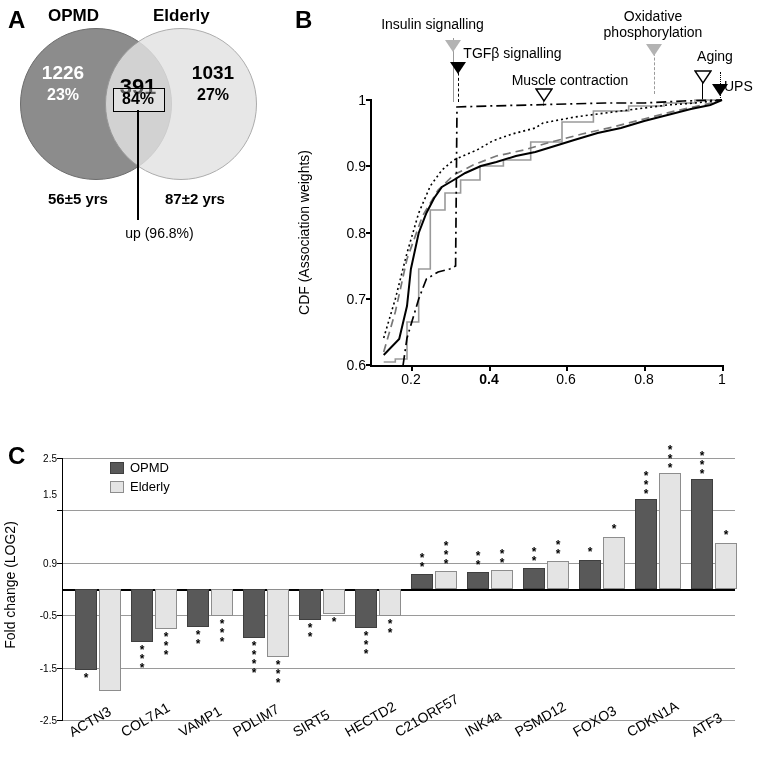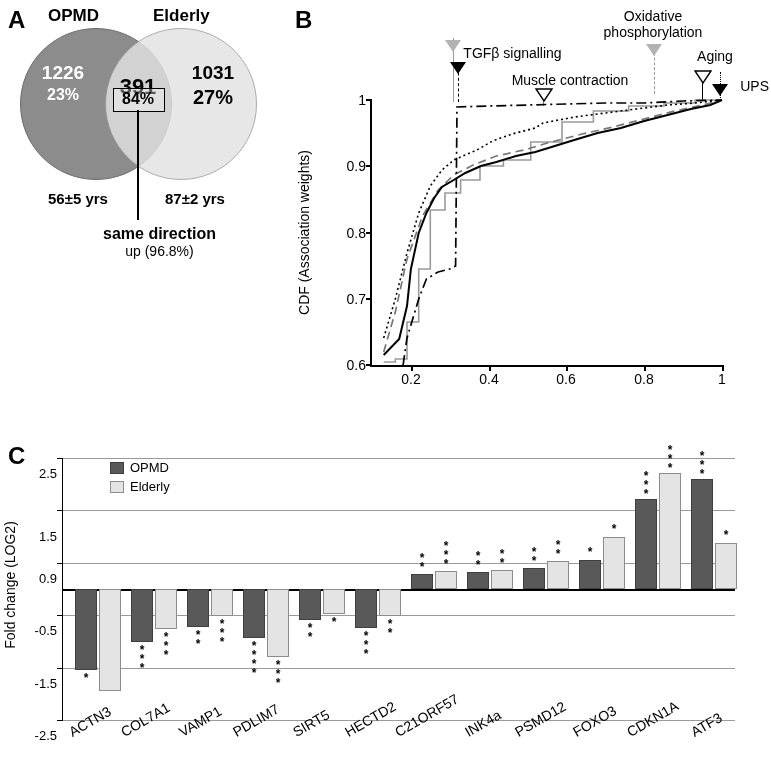--- a/index.html
+++ b/index.html
@@ -12,21 +12,21 @@
   .venn-circle{position:absolute;border-radius:50%;}
   #venn-left{left:10px;top:18px;width:150px;height:150px;background:#8c8c8c;border:1px solid #6d6d6d;}
   #venn-right{left:95px;top:18px;width:150px;height:150px;background:#e2e2e2;border:1px solid #9a9a9a;opacity:.82;}
   .venn-label{position:absolute;font-weight:bold;font-size:17px;}
   #label-opmd{left:38px;top:-4px;}
   #label-elderly{left:143px;top:-4px;}
   .venn-num{position:absolute;text-align:center;font-weight:bold;}
   #num-left{left:18px;top:52px;width:70px;font-size:19px;color:#fff;}
   #pct-left{left:18px;top:76px;width:70px;font-size:16px;color:#fff;}
   #num-right{left:168px;top:52px;width:70px;font-size:19px;}
-  #pct-right{left:168px;top:76px;width:70px;font-size:20px;}
+  #pct-right{left:168px;top:76px;width:70px;font-size:16px;}
   #num-mid{left:90px;top:64px;width:76px;font-size:22px;}
   #pct-box{position:absolute;left:103px;top:78px;width:50px;height:22px;border:1.5px solid #000;background:rgba(255,255,255,.35);}
   #pct-mid{position:absolute;left:103px;top:80px;width:50px;text-align:center;font-size:16px;font-weight:bold;}
   .age{position:absolute;font-weight:bold;font-size:15px;}
   #age-left{left:38px;top:180px;}
   #age-right{left:155px;top:180px;}
   #pointer-line{position:absolute;left:127px;top:100px;width:1.5px;height:110px;background:#000;}
   #samedir{position:absolute;left:62px;top:215px;width:175px;text-align:center;}
   #samedir .sd-title{font-weight:bold;font-size:16px;}
   #samedir .sd-sub{font-size:14px;}
@@ -42,21 +42,21 @@
   #xlab-b{position:absolute;left:80px;top:378px;width:350px;text-align:center;font-size:16px;}
   .annot{position:absolute;font-size:14px;text-align:center;line-height:1.15;}
   .vline{position:absolute;width:0;border-left-width:1.6px;}
   .tri{position:absolute;width:0;height:0;border-left:8px solid transparent;border-right:8px solid transparent;}
 
   
   #panelC{position:absolute;left:0;top:430px;width:771px;height:354px;}
   #c-plot{position:absolute;left:62px;top:28px;width:672px;height:262px;border-left:1.5px solid #000;}
   .gridline{position:absolute;left:0;width:100%;height:1px;background:#9a9a9a;}
   .zeroline{position:absolute;left:0;width:100%;height:1.5px;background:#000;}
-  .c-tick{position:absolute;right:100%;transform:translateY(-50%);padding-right:6px;font-size:13px;margin-top:15px;}
+  .c-tick{position:absolute;right:100%;transform:translateY(-50%);padding-right:6px;font-size:10px;}
   .c-tickmark{position:absolute;right:100%;width:6px;height:1px;background:#000;}
   #ylab-c{position:absolute;left:2px;top:60px;width:190px;height:18px;transform-origin:left top;transform:rotate(-90deg) translateX(-190px);text-align:center;font-size:14px;}
   .bar{position:absolute;box-sizing:border-box;}
   .bar.opmd{background:#595959;border:1px solid #3f3f3f;}
   .bar.eld{background:#e4e4e4;border:1px solid #8d8d8d;}
   .stars{position:absolute;text-align:center;font-size:12px;line-height:9px;font-weight:bold;white-space:pre-line;}
   .xcat{position:absolute;font-size:14px;transform-origin:left top;transform:rotate(-30deg);white-space:nowrap;}
   #legend{position:absolute;left:110px;top:30px;font-size:13px;}
   .leg-row{display:flex;align-items:center;margin-bottom:4px;}
   .leg-swatch{width:14px;height:12px;margin-right:6px;box-sizing:border-box;}
@@ -77,34 +77,34 @@
     <div class="venn-num" id="pct-left">23%</div>
     <div class="venn-num" id="num-right">1031</div>
     <div class="venn-num" id="pct-right">27%</div>
     <div class="venn-num" id="num-mid">391</div>
     <div id="pct-box"></div>
     <div id="pct-mid">84%</div>
     <div class="age" id="age-left">56±5 yrs</div>
     <div class="age" id="age-right">87±2 yrs</div>
     <div id="pointer-line"></div>
     <div id="samedir">
-      <div class="sd-title">same direction</div>
       <div class="sd-sub">up (96.8%)</div>
     </div>
   </div>
 </div>
 
 <div id="panelB">
   <div class="panel-letter" style="left:5px;top:6px;">B</div>
 
+  <div class="annot" style="left:55px;top:16px;width:175px;">Insulin signalling</div>
   <div class="annot" style="left:190px;top:72px;width:180px;">Muscle contraction</div>
   <div class="annot" style="left:140px;top:45px;width:165px;">TGFβ signalling</div>
   <div class="annot" style="left:308px;top:8px;width:110px;">Oxidative phosphorylation</div>
   <div class="annot" style="left:390px;top:48px;width:70px;">Aging</div>
-  <div class="annot" style="left:434px;top:78px;width:45px;text-align:right;">UPS</div>
+  <div class="annot" style="left:434px;top:78px;width:45px;text-align:left;">UPS</div>
 
   <div class="vline" style="left:163px;top:38px;height:64px;border-left-style:solid;border-left-color:#9a9a9a;"></div>
   <div class="tri" style="left:155px;top:40px;border-top:12px solid #b3b3b3;"></div>
 
   <div class="vline" style="left:168px;top:62px;height:40px;border-left-style:dashed;border-left-color:#000;"></div>
   <div class="tri" style="left:160px;top:62px;border-top:12px solid #000;"></div>
 
   <div class="vline" style="left:253px;top:96px;height:10px;border-left-style:solid;border-left-color:#777;"></div>
   <svg style="position:absolute;left:245px;top:88px;" width="18" height="14">
       <polygon points="1,1 17,1 9,13" fill="#fff" stroke="#000" stroke-width="1.4"></polygon>
@@ -132,21 +132,21 @@
     <div class="tickmark-y" style="top:133px;"></div>
       <div class="tick-y" style="top:133px;">0.8</div>
     <div class="tickmark-y" style="top:66px;"></div>
       <div class="tick-y" style="top:66px;">0.9</div>
     <div class="tickmark-y" style="top:0px;"></div>
       <div class="tick-y" style="top:0px;">1</div>
 
     <div class="tickmark-x" style="left:39px;background:#000;"></div>
       <div class="tick-x" style="left:39px;">0.2</div>
     <div class="tickmark-x" style="left:117px;background:#000;"></div>
-      <div class="tick-x" style="left:117px;">0.4</div>
+      <div class="tick-x" style="left:117px;font-weight:bold;">0.4</div>
     <div class="tickmark-x" style="left:194px;background:#000;"></div>
       <div class="tick-x" style="left:194px;">0.6</div>
     <div class="tickmark-x" style="left:272px;background:#000;"></div>
       <div class="tick-x" style="left:272px;">0.8</div>
     <div class="tickmark-x" style="left:350px;background:#000;"></div>
       <div class="tick-x" style="left:350px;">1</div>
 
     <svg width="350" height="265" style="position:absolute;left:0;top:0;overflow:visible;">
 
       <polyline fill="none" stroke="#9a9a9a" stroke-width="1.6" points="11.7,262 23.3,262 23.3,259 35,259 35,222 46.7,222 46.7,169 58.3,169 58.3,110 73,110 73,93 88.6,93 88.6,80 108,80 108,66 131.4,66 131.4,60 158.7,60 158.7,42 190,42 190,22 221.4,22 221.4,11 256.7,11 256.7,6 292,6 292,3 323,3 323,0 350,0"></polyline>
@@ -184,21 +184,21 @@
     <div class="gridline" style="top:52px;"></div>
     <div class="gridline" style="top:105px;"></div>
     <div class="zeroline" style="top:131px;"></div>
     <div class="gridline" style="top:157px;"></div>
     <div class="gridline" style="top:210px;"></div>
     <div class="gridline" style="top:262px;"></div>
 
     <div class="c-tickmark" style="top:0px;"></div>
       <div class="c-tick" style="top:0px;">2.5</div>
     <div class="c-tickmark" style="top:52px;"></div>
-      <div class="c-tick" style="top:63px;">1.5</div>
+      <div class="c-tick" style="top:36px;">1.5</div>
     <div class="c-tickmark" style="top:105px;"></div>
       <div class="c-tick" style="top:105px;">0.9</div>
     <div class="c-tickmark" style="top:157px;"></div>
       <div class="c-tick" style="top:157px;">-0.5</div>
     <div class="c-tickmark" style="top:210px;"></div>
       <div class="c-tick" style="top:210px;">-1.5</div>
     <div class="c-tickmark" style="top:262px;"></div>
       <div class="c-tick" style="top:262px;">-2.5</div>
 
     <div class="bar opmd" style="left:12px;top:131px;width:22px;height:81px;"></div>

